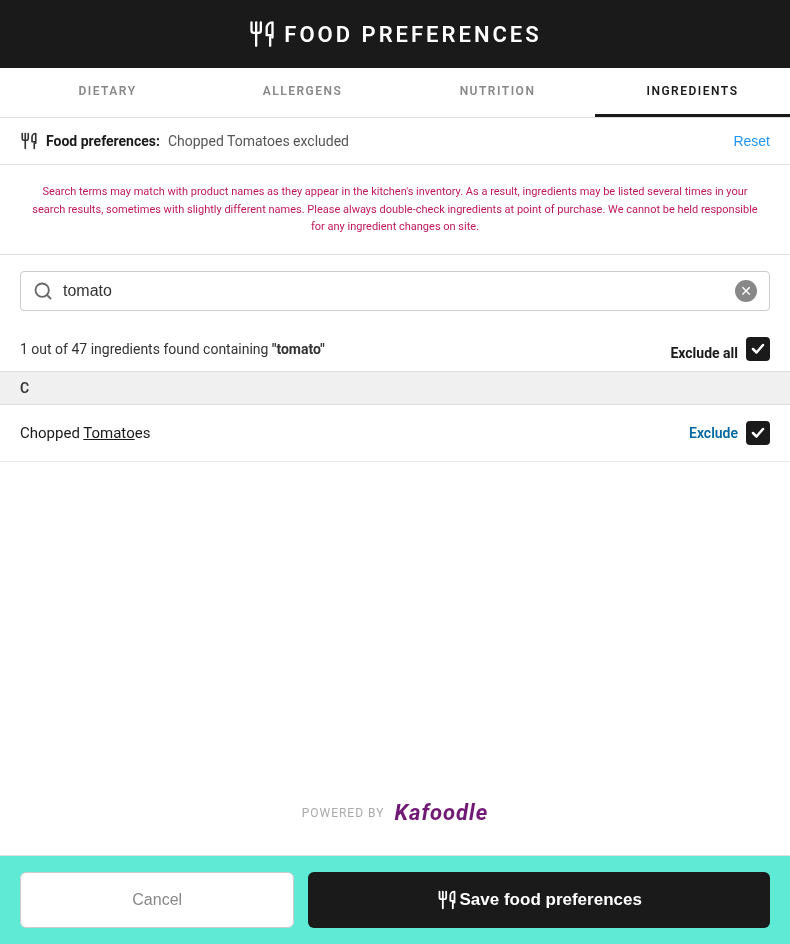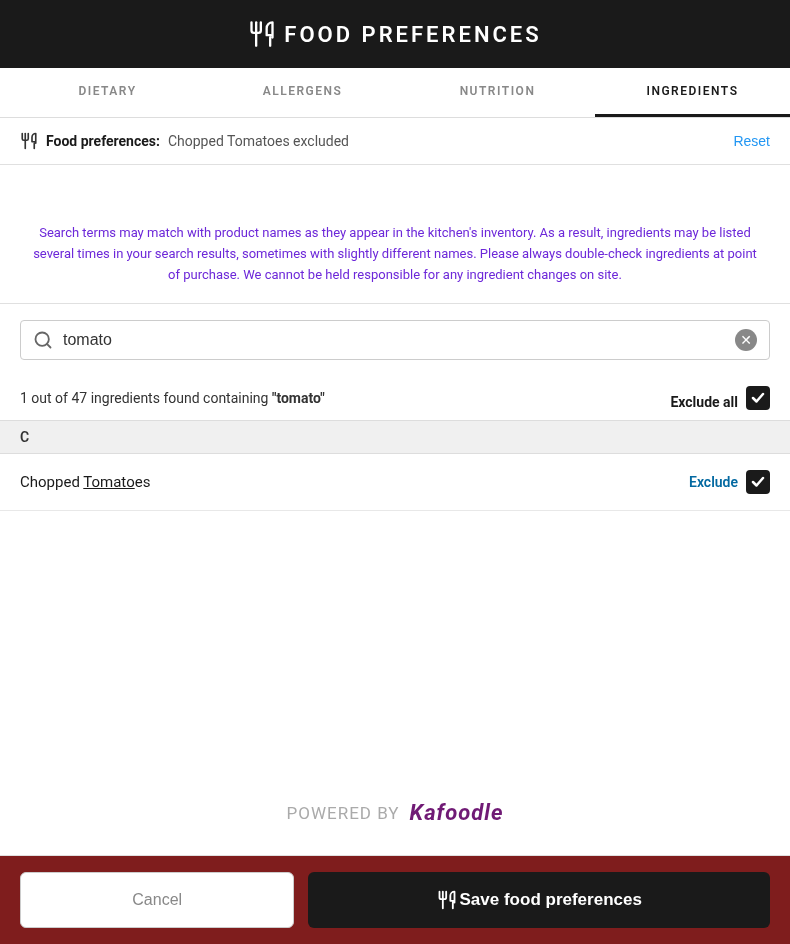--- a/index.html
+++ b/index.html
@@ -100,24 +100,23 @@
     }
 
     
     .info-box {
       padding: 18px 28px;
       border-bottom: 1px solid #e0e0e0;
       text-align: center;
     }
 
     .info-text {
-      font-size: 13px;
-      color: #6d28d9;
+      font-size: 11px;
+      color: #be185d;
       line-height: 1.6;
-      margin-top: 40px;
     }
 
     
     .search-area {
       padding: 16px 20px;
     }
 
     .search-input-wrapper {
       display: flex;
       align-items: center;
@@ -239,41 +238,41 @@
     .powered-by {
       display: flex;
       align-items: center;
       justify-content: center;
       gap: 10px;
       padding: 40px 0 30px 0;
       margin-top: auto;
     }
 
     .powered-by-text {
-      font-size: 17px;
+      font-size: 12px;
       color: #aaa;
       letter-spacing: 1px;
       text-transform: uppercase;
     }
 
     .kafoodle-logo {
       font-size: 22px;
       color: #701a75;
       font-weight: 700;
       font-style: italic;
       letter-spacing: 1px;
     }
 
     
     .footer-buttons {
       display: flex;
       gap: 0;
       padding: 16px 20px;
       border-top: 1px solid #e0e0e0;
-      background: #7f1d1d;
+      background: #5eead4;
       gap: 14px;
     }
 
     .cancel-btn {
       flex: 1;
       padding: 18px;
       border: 1.5px solid #ccc;
       border-radius: 6px;
       background: #fff;
       color: #888;

